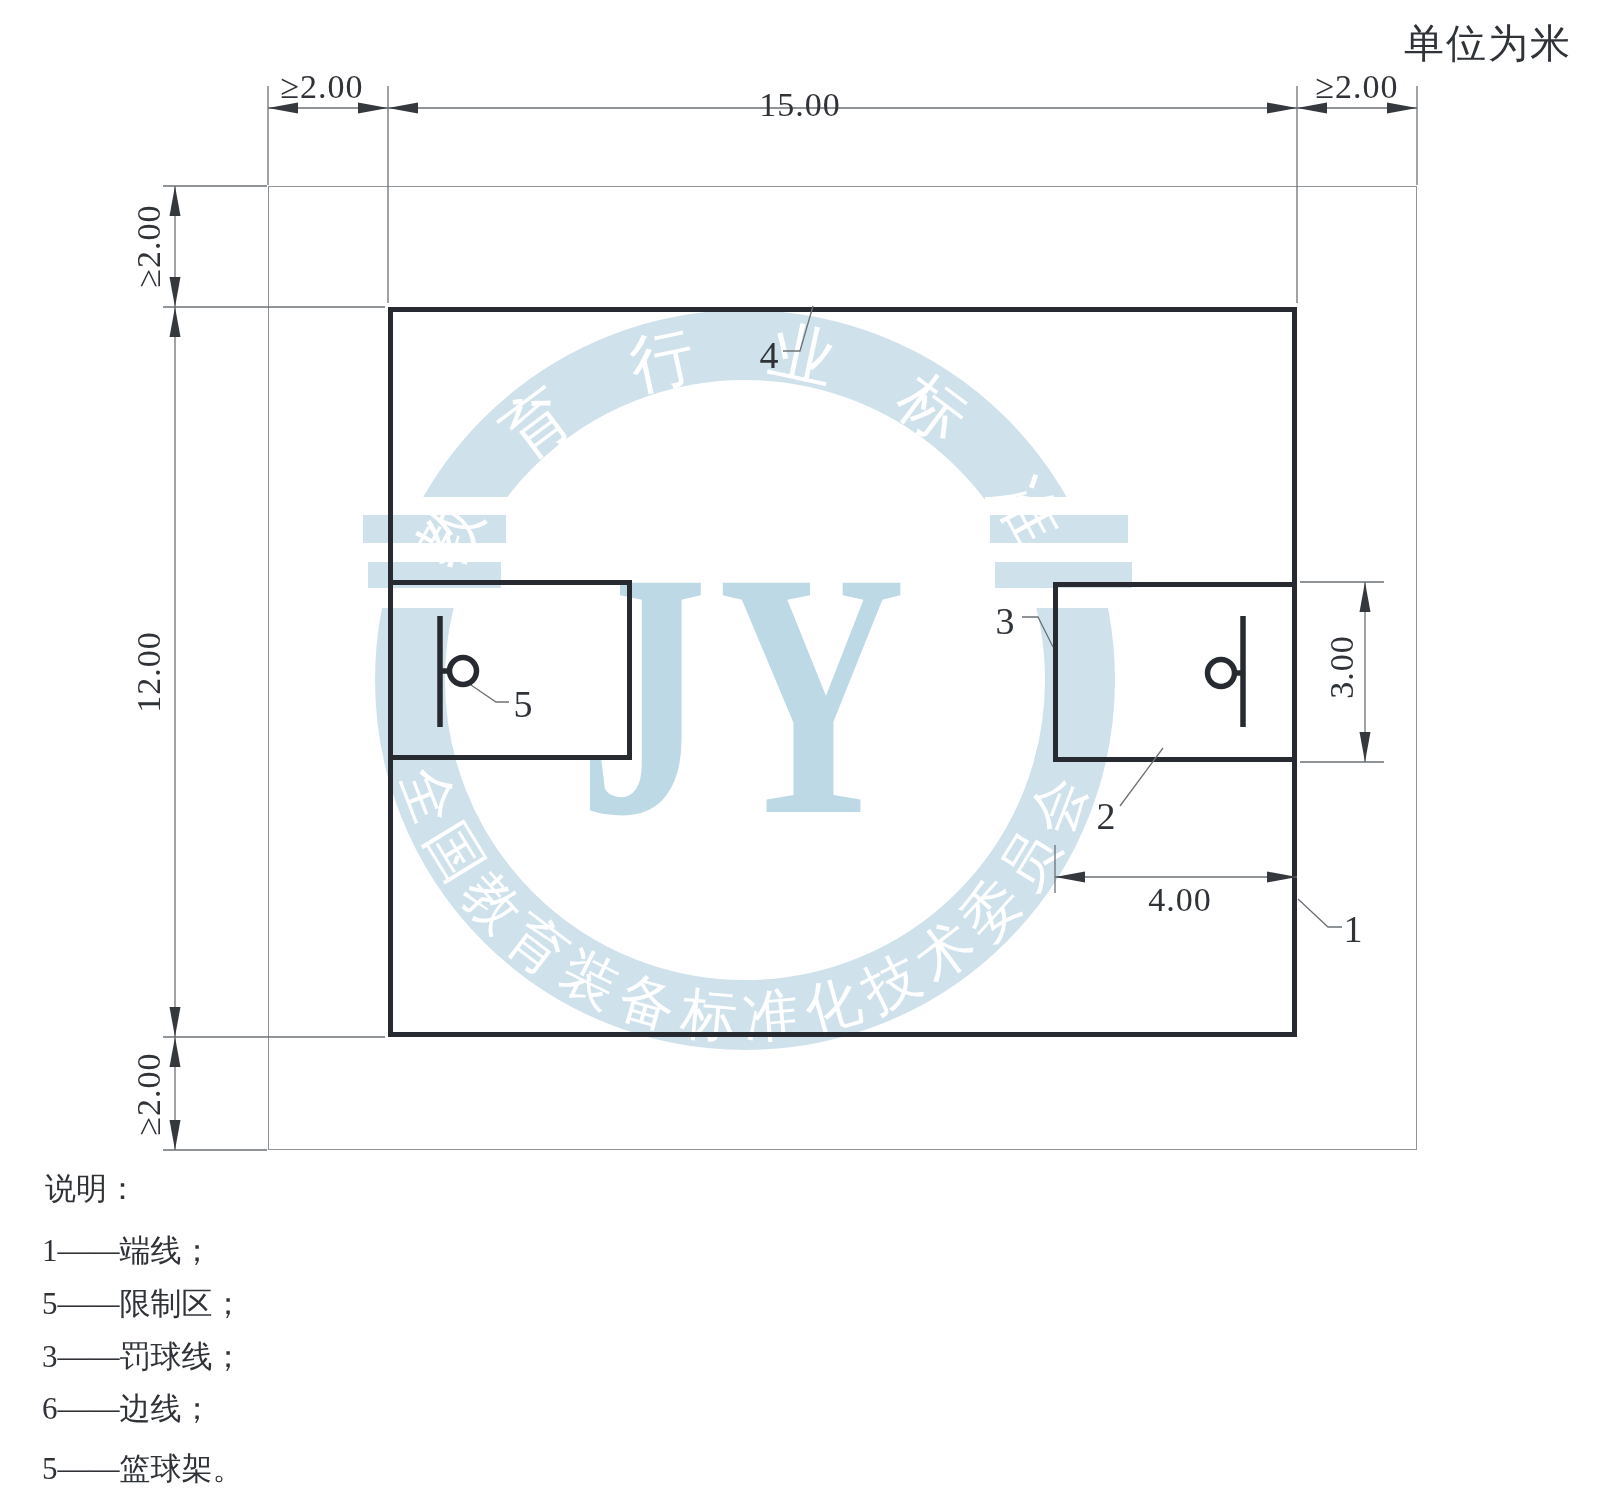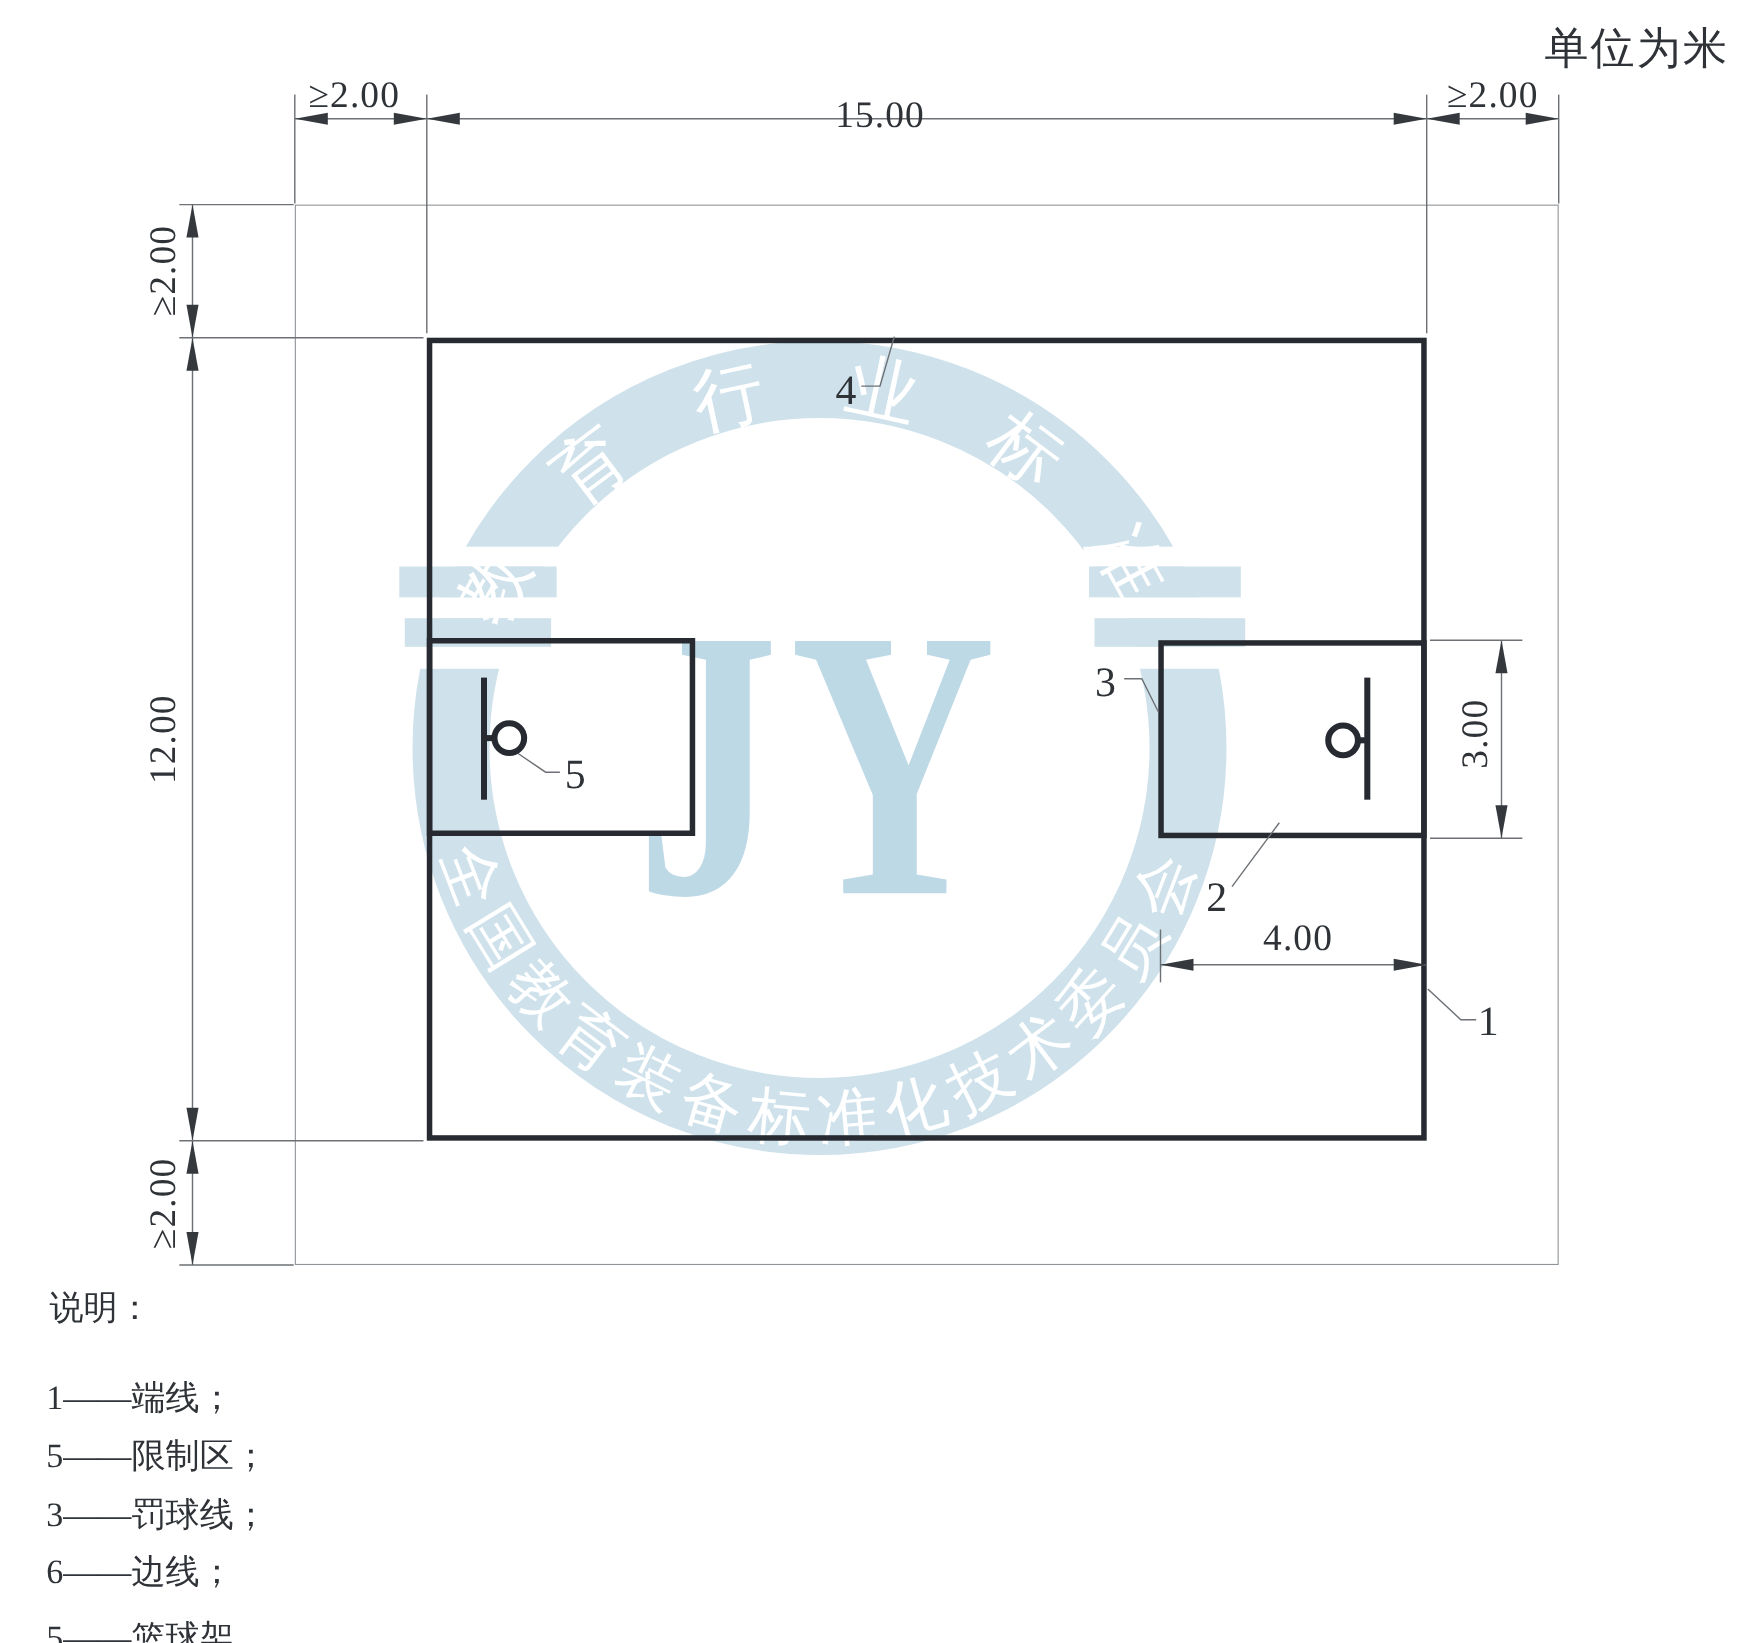--- a/index.html
+++ b/index.html
@@ -15,21 +15,21 @@
   .key-right{left:1053px;top:582px;width:244px;height:180px;border:5px solid #272b31;box-sizing:border-box;}
   
   svg.layer{position:absolute;left:0;top:0;width:1600px;height:1494px;pointer-events:none;}
   
   .dim-text{position:absolute;font-size:34px;letter-spacing:1px;white-space:nowrap;transform:translate(-50%,-50%);}
   .dim-text.vert{transform:translate(-50%,-50%) rotate(-90deg);}
   .callout{position:absolute;font-size:38px;transform:translate(-50%,-50%);}
   .units-note{position:absolute;top:16px;right:28px;font-size:40px;letter-spacing:2px;}
   .legend{position:absolute;left:42px;top:1168px;font-size:31px;}
   .legend .hd{margin-left:3px;}
-  .legend .row{position:absolute;left:0;white-space:nowrap;margin-top:20px;}
+  .legend .row{position:absolute;left:0;white-space:nowrap;}
 </style>
 </head>
 <body>
 
 <div class="canvas">
 
   <svg class="layer" viewBox="0 0 1600 1494">
     <defs>
       <clipPath id="bandClip" clipPathUnits="userSpaceOnUse">
         <path d="M375,680 a370,370 0 1,0 740,0 a370,370 0 1,0 -740,0 M445,680 a300,300 0 1,1 600,0 a300,300 0 1,1 -600,0" fill-rule="evenodd"></path>
@@ -148,21 +148,21 @@
 
   <div class="dim-text" style="left:322px;top:87px;">≥2.00</div>
   <div class="dim-text" style="left:800px;top:105px;">15.00</div>
   <div class="dim-text" style="left:1357px;top:87px;">≥2.00</div>
 
   <div class="dim-text vert" style="left:149px;top:246px;">≥2.00</div>
   <div class="dim-text vert" style="left:149px;top:672px;">12.00</div>
   <div class="dim-text vert" style="left:149px;top:1094px;">≥2.00</div>
 
   <div class="dim-text vert" style="left:1342px;top:667px;">3.00</div>
-  <div class="dim-text" style="left:1180px;top:854px;">4.00</div>
+  <div class="dim-text" style="left:1180px;top:900px;">4.00</div>
 
   <div class="callout" style="left:1353px;top:929px;">1</div>
   <div class="callout" style="left:1106px;top:816px;">2</div>
   <div class="callout" style="left:1005px;top:621px;">3</div>
   <div class="callout" style="left:769px;top:355px;">4</div>
   <div class="callout" style="left:523px;top:704px;">5</div>
 
   <div class="legend">
     <div class="hd">说明：</div>
     <div class="row" style="top:62px;">1——端线；</div>

